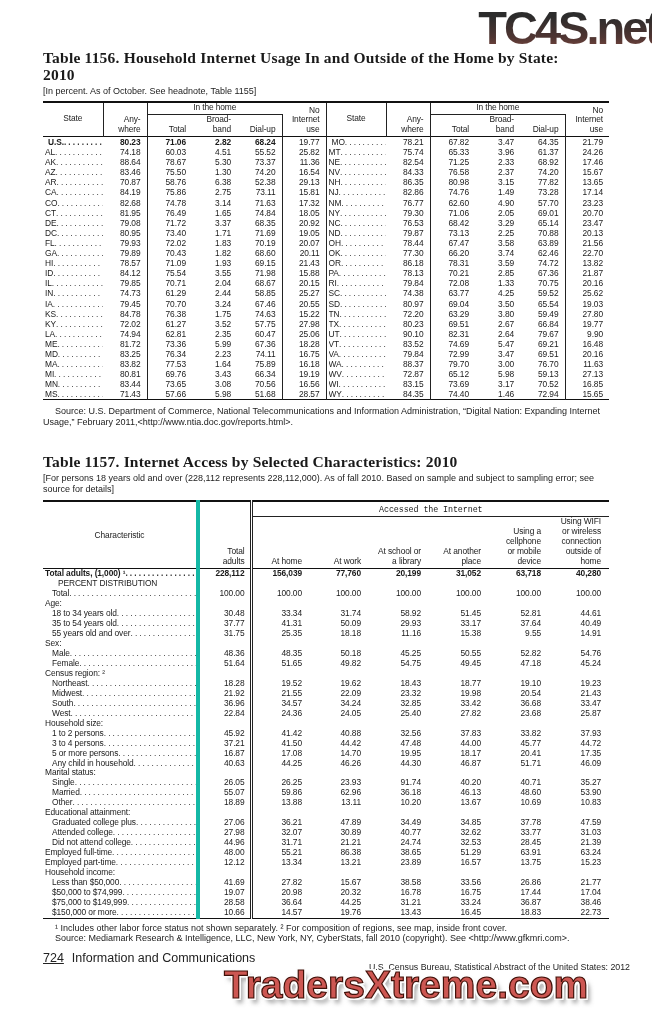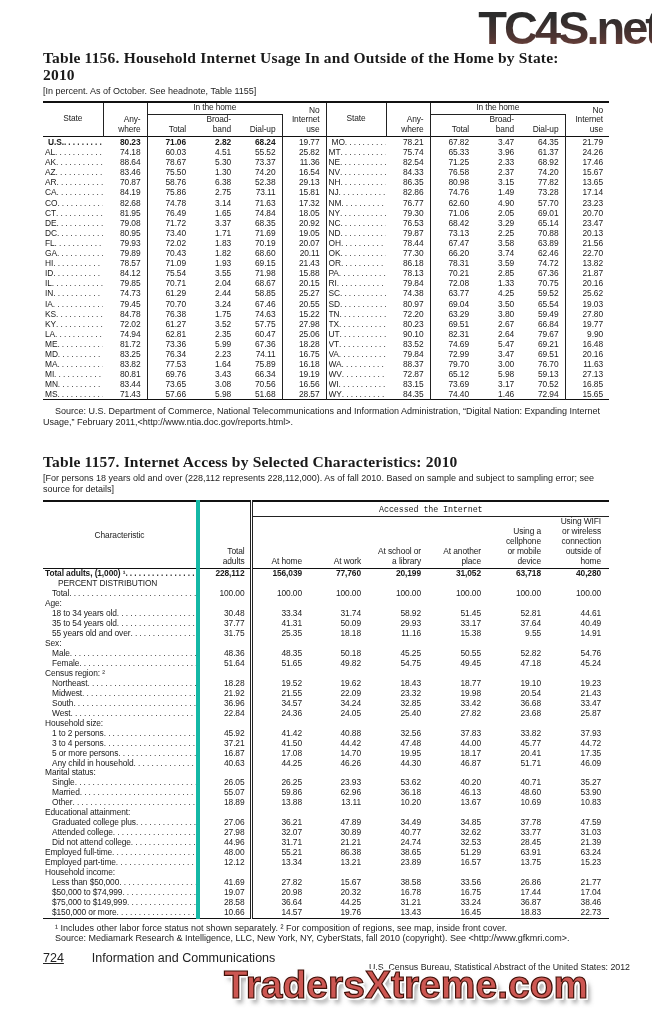--- a/index.html
+++ b/index.html
@@ -56,21 +56,21 @@
   .t1157 td.num{text-align:right;padding-right:8px;}
   .t1157 td.num0{text-align:right;padding-right:5px;}
   .t1157 td.stub{padding-left:2px;}
   .t1157 td.stub.i1{padding-left:9px;}
   .t1157 td.note{padding-left:15px;}
   .t1157 .vr{border-right:4px solid #14b8a6;margin-top:28px;}
   .t1157 .vrd{border-right:3px double #222;}
 
   
   .footer-line{position:absolute;left:43px;top:951px;font-size:12.5px;color:#222;z-index:2;}
-  .footer-line .pg{margin-right:28px;text-decoration:underline;}
+  .footer-line .pg{margin-right:8px;text-decoration:underline;}
   .credit-line{position:absolute;right:22px;top:962px;font-size:8.8px;color:#222;z-index:2;}
 
   
   .wm{position:absolute;font-weight:bold;pointer-events:none;}
   .wm-top{top:0px;right:-6px;font-size:47px;letter-spacing:-3px;z-index:1;color:#3a3a3a;}
   @supports ((-webkit-background-clip:text) or (background-clip:text)){
     .wm-top{background:linear-gradient(180deg,#2c2c2c 30%,#4f3532 68%,#8a4f45 100%);
             -webkit-background-clip:text;background-clip:text;color:transparent;}
   }
   .wm-mid{top:484px;left:146px;font-size:44px;letter-spacing:1px;z-index:5;color:#c41e1e;
@@ -1097,21 +1097,21 @@
           <tr>
             <td class="stub vr i1">
               <div class="lead">
                 <span class="lbl">Single</span>
                 <span class="dots"></span>
               </div>
             </td>
             <td class="num0 vrd">26.05</td>
             <td class="num">26.25</td>
             <td class="num">23.93</td>
-            <td class="num">53.62</td>
+            <td class="num">91.74</td>
             <td class="num">40.20</td>
             <td class="num">40.71</td>
             <td class="num">35.27</td>
           </tr>
           <tr>
             <td class="stub vr i1">
               <div class="lead">
                 <span class="lbl">Married</span>
                 <span class="dots"></span>
               </div>

